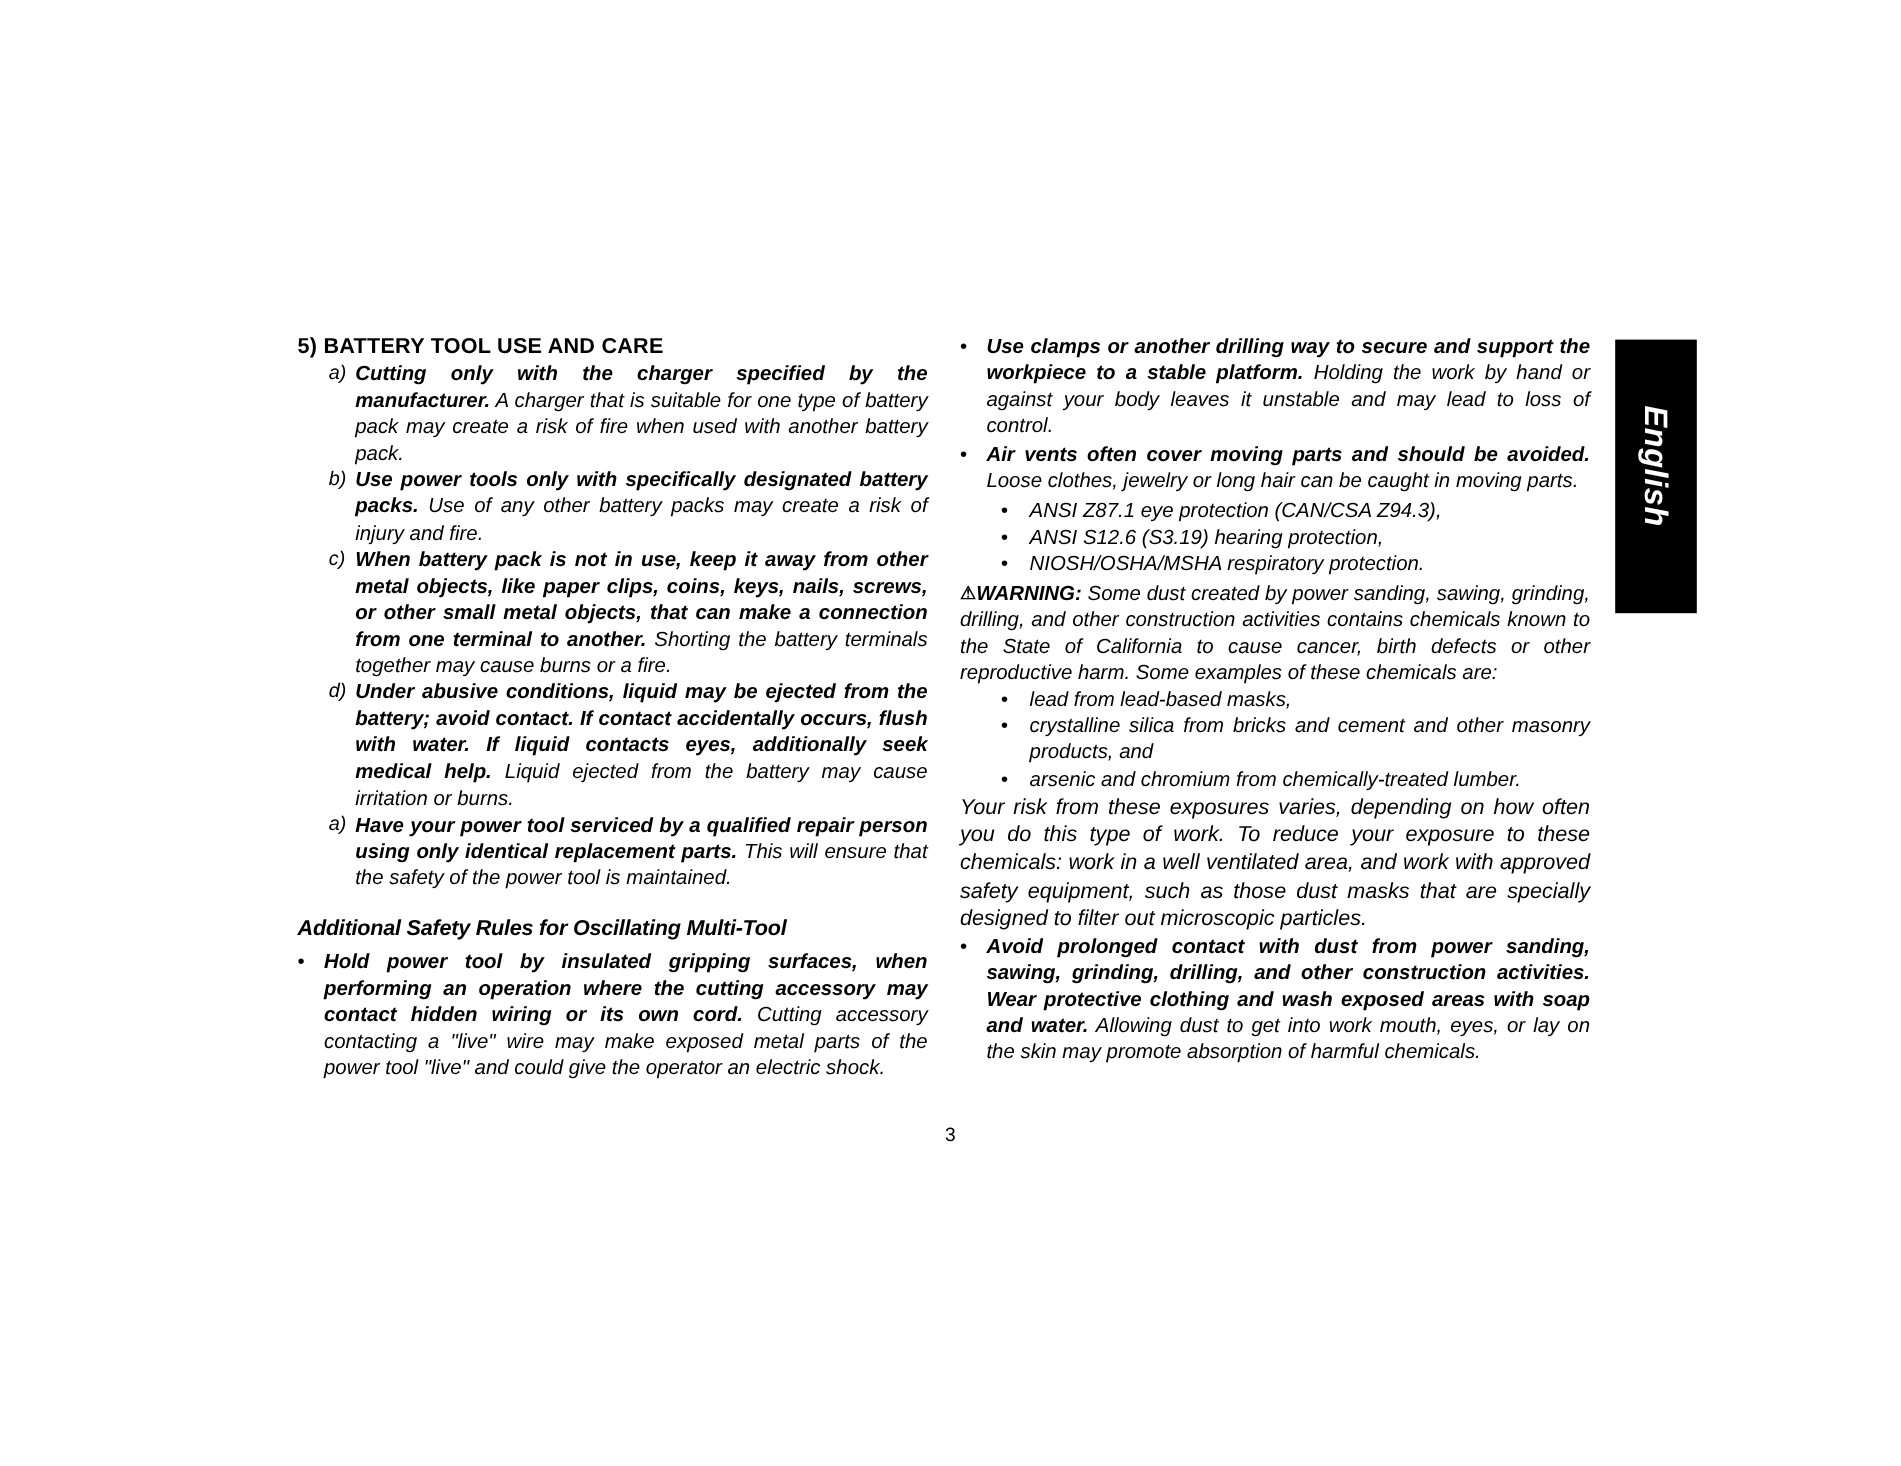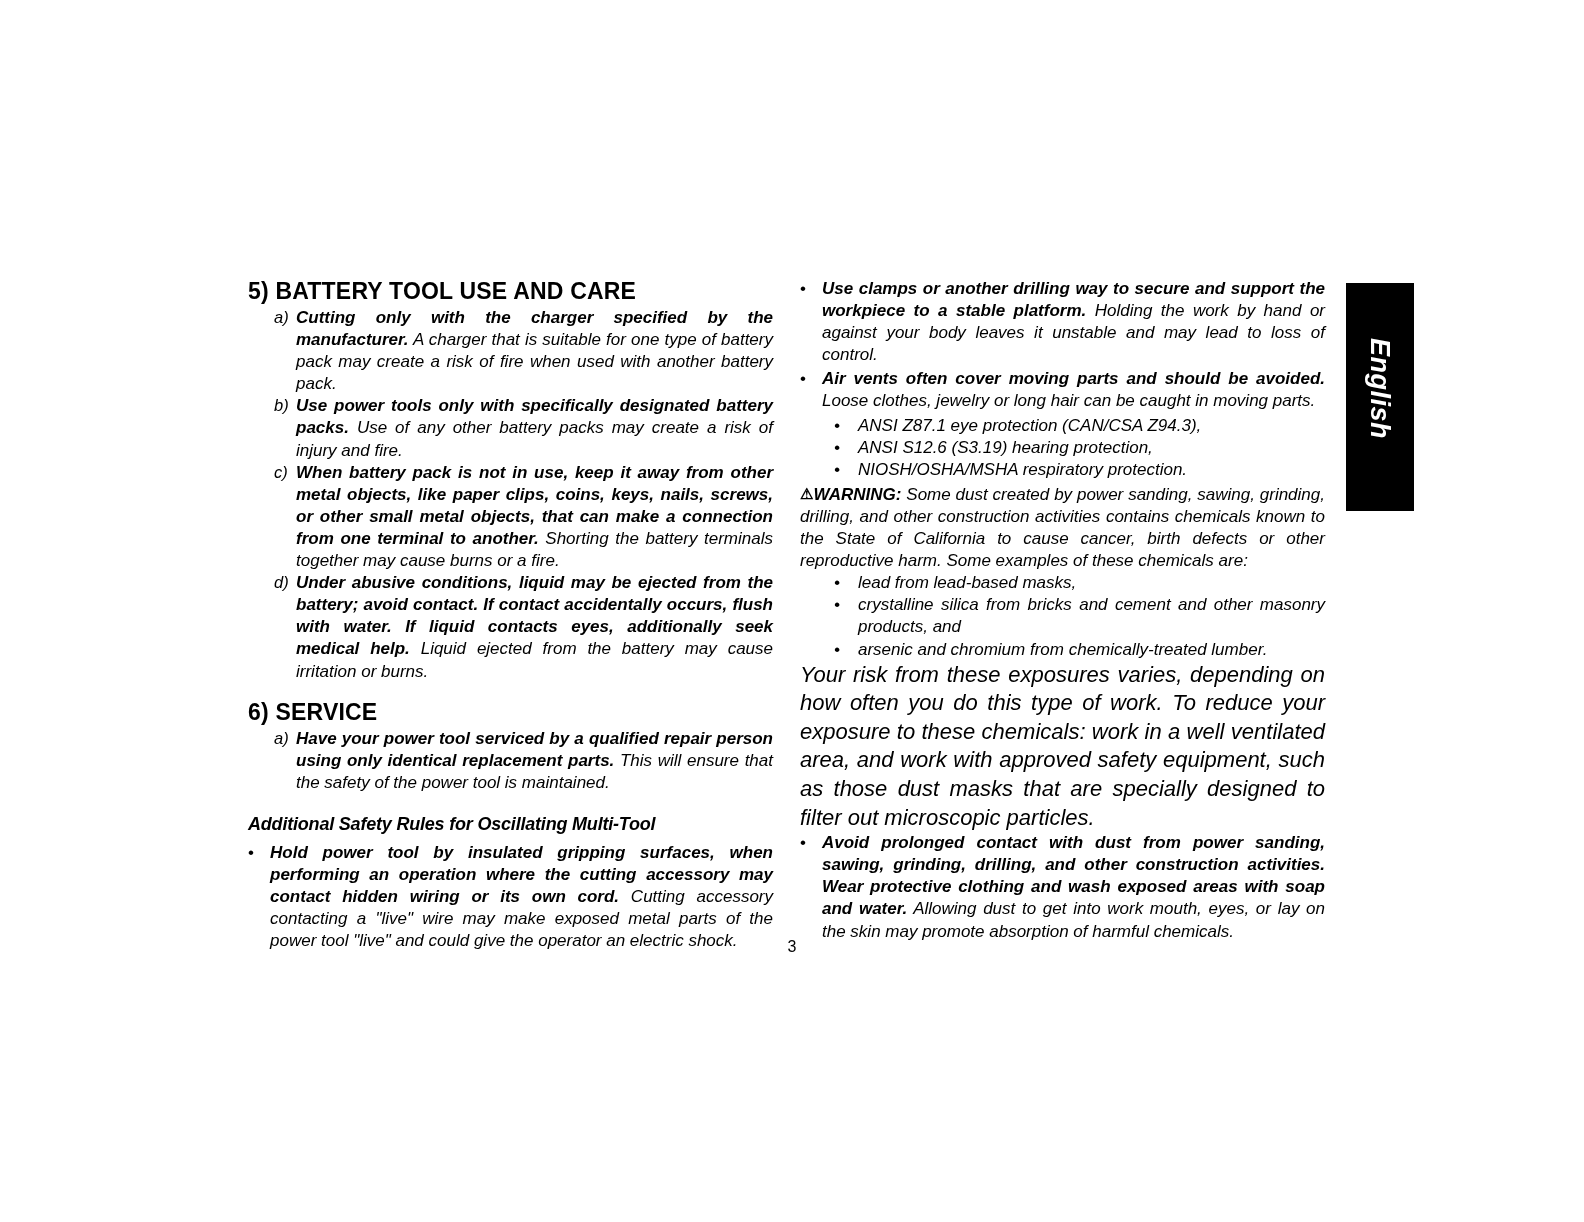--- a/index.html
+++ b/index.html
@@ -44,21 +44,21 @@
     transform: rotate(90deg);
     transform-origin: left top;
     position: absolute;
     left: 49px;
     top: 55px;
     white-space: nowrap;
   }
 
   
   .sec-head {
-    font-size: 23px;
+    font-size: 18px;
     font-weight: bold;
     letter-spacing: 0.2px;
     margin: 0 0 2px 0;
   }
   .sec-head.second { margin-top: 16px; }
 
   .lettered {
     display: flex;
     margin: 0 0 0 26px;
     padding: 0;
@@ -110,21 +110,21 @@
     width: 22px;
     font-size: 17px;
     line-height: 1.25;
   }
   ul.bul > li > .body {
     flex: 1 1 auto;
     text-align: justify;
   }
 
   .para {
-    font-size: 22px;
+    font-size: 18px;
     line-height: 1.30;
     font-style: italic;
     text-align: justify;
     margin: 0;
   }
   .warn-line {
     font-size: 17px;
     line-height: 1.30;
     text-align: justify;
     margin: 0;
@@ -197,21 +197,20 @@
     <div class="lettered">
       <div class="mark">c)</div>
       <div class="body"><b class="lead">When battery pack is not in use, keep it away from other metal objects, like paper clips, coins, keys, nails, screws, or other small metal objects, that can make a connection from one terminal to another.</b><span class="it"> Shorting the battery terminals together may cause burns or a fire.</span></div>
     </div>
 
     <div class="lettered">
       <div class="mark">d)</div>
       <div class="body"><b class="lead">Under abusive conditions, liquid may be ejected from the battery; avoid contact. If contact accidentally occurs, flush with water. If liquid contacts eyes, additionally seek medical help.</b><span class="it"> Liquid ejected from the battery may cause irritation or burns.</span></div>
     </div>
 
-    <div class="sec-head second">6) SERVICE</div>
 
     <div class="lettered">
       <div class="mark">a)</div>
       <div class="body"><b class="lead">Have your power tool serviced by a qualified repair person using only identical replacement parts.</b><span class="it"> This will ensure that the safety of the power tool is maintained.</span></div>
     </div>
 
     <h2 class="big-head">Additional Safety Rules for Oscillating Multi-Tool</h2>
 
     <ul class="bul">
       <li>

